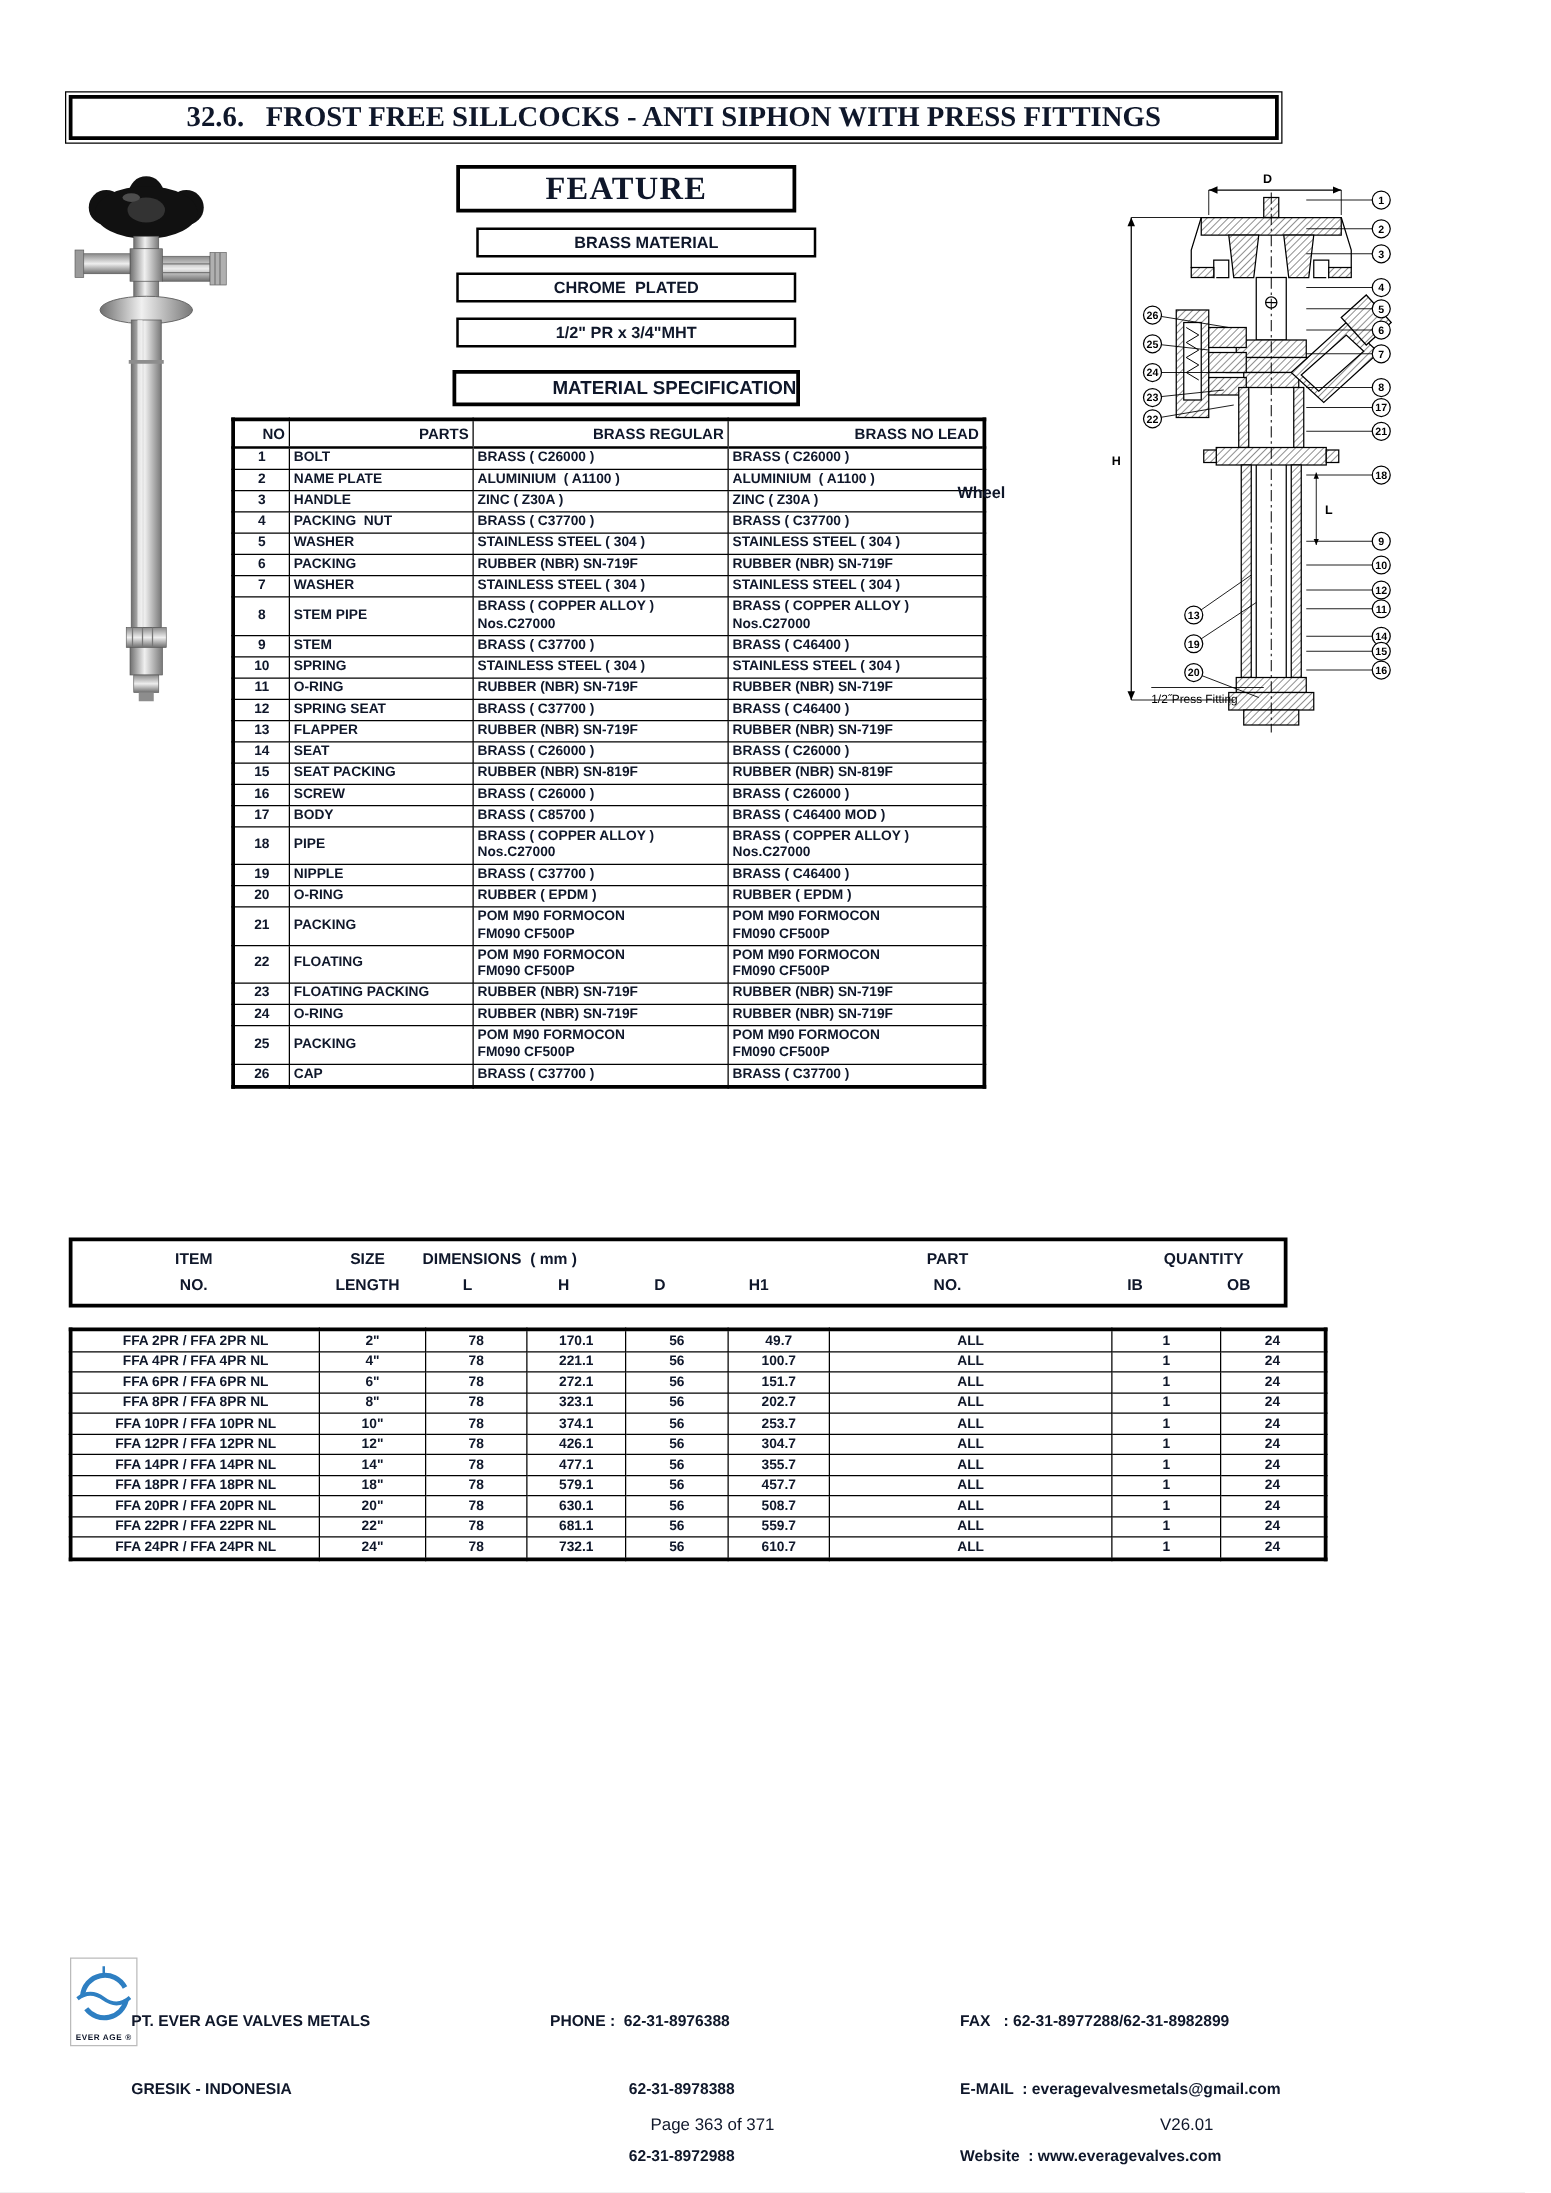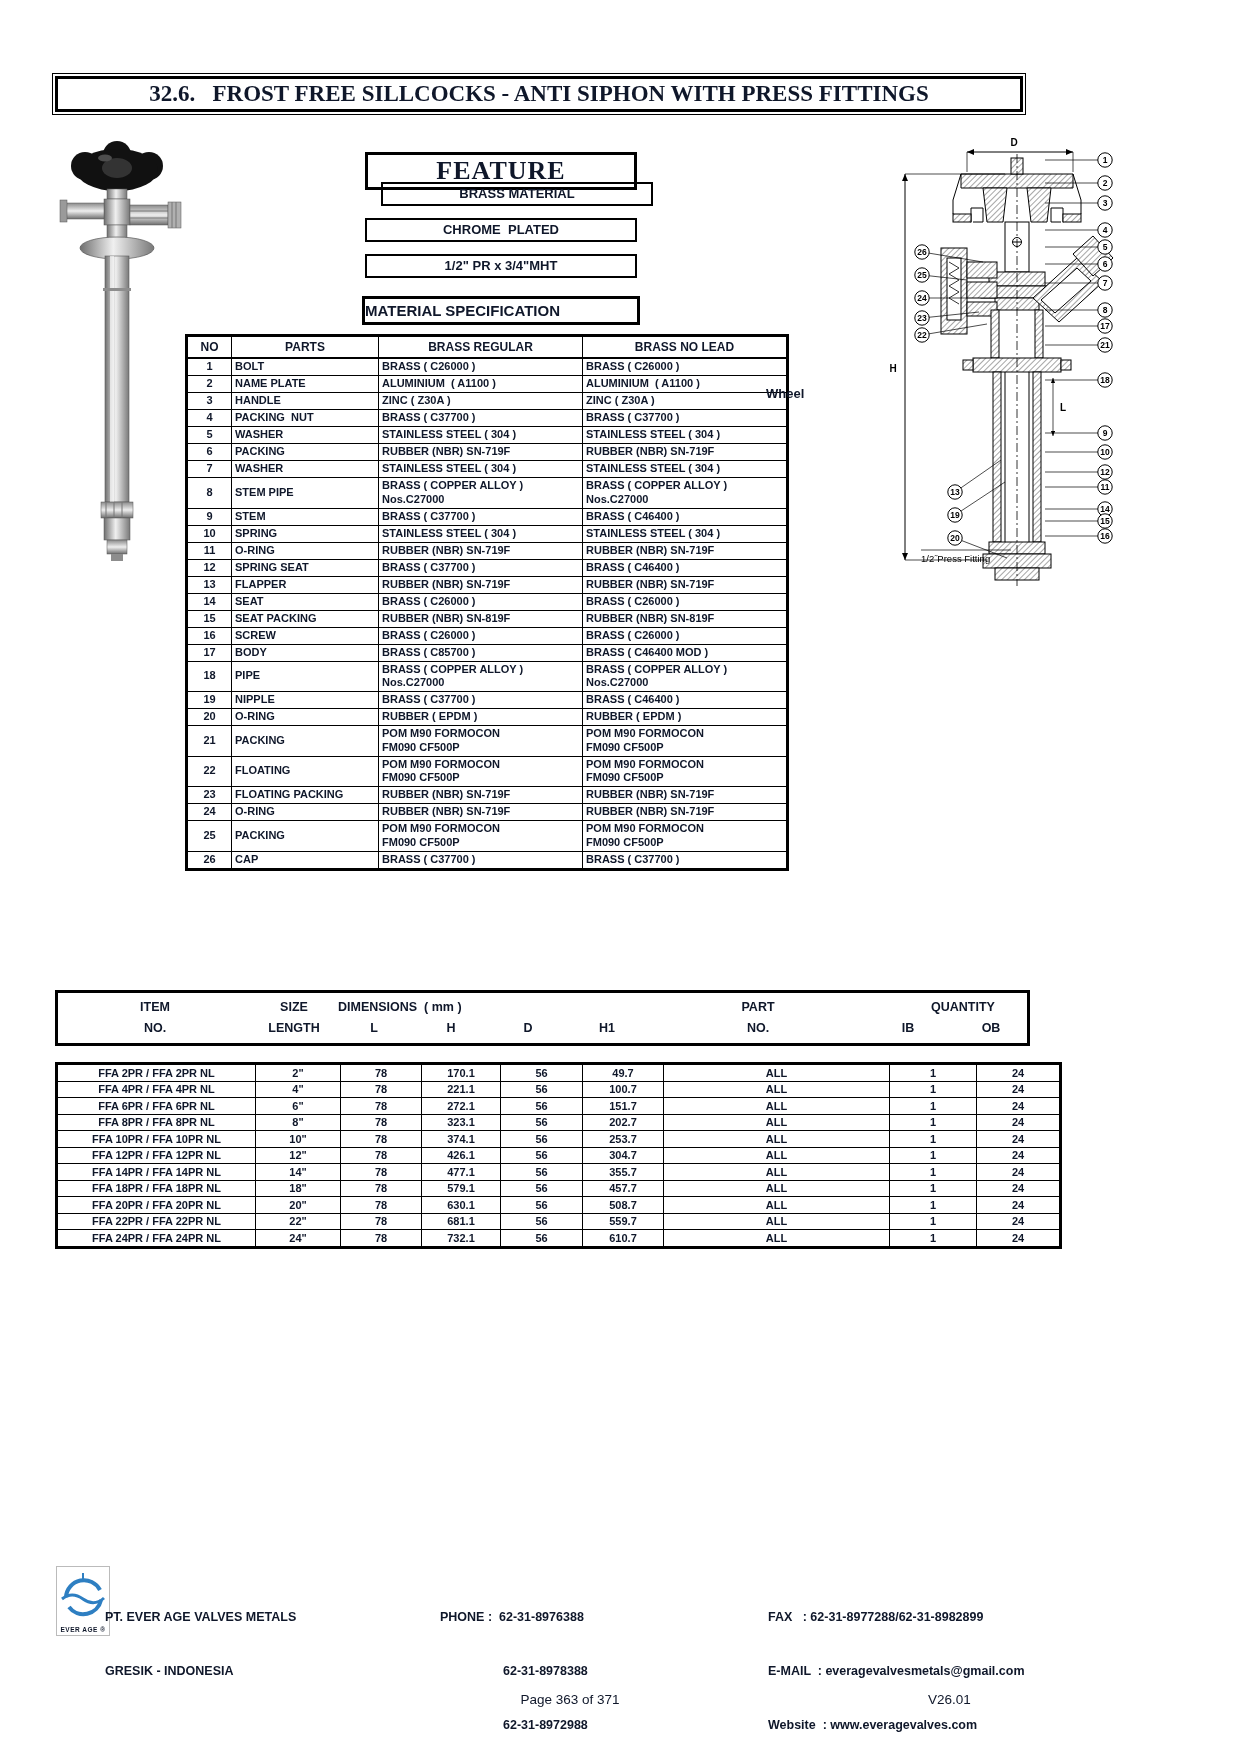--- a/index.html
+++ b/index.html
@@ -7,33 +7,33 @@
         font-family:"Liberation Sans",sans-serif;color:#0f172a;overflow:hidden;}
 
   
   .title-box{position:absolute;left:55px;top:76px;width:962px;height:30px;border:3px solid #000;
              outline:1.5px solid #000;outline-offset:2px;display:flex;align-items:center;justify-content:center;
              font-family:"Liberation Serif",serif;font-weight:bold;font-size:23px;white-space:pre;}
 
   
   .feature-head{position:absolute;left:365px;top:132px;width:266px;height:32px;border:3px solid #000;
                 text-align:center;font-family:"Liberation Serif",serif;font-weight:bold;font-size:26px;
-                line-height:32px;letter-spacing:1px;margin-top:20px;}
+                line-height:32px;letter-spacing:1px;}
   .feature-item{position:absolute;left:365px;width:268px;height:20px;border:2px solid #000;text-align:center;
                 font-weight:bold;font-size:13px;line-height:20px;white-space:pre;}
   .fi1{top:182px;margin-left:16px;} .fi2{top:218px;} .fi3{top:254px;}
   .matspec-head{position:absolute;left:362px;top:296px;width:272px;height:23px;border:3px solid #000;
-                text-align:left;font-weight:bold;font-size:15px;line-height:23px;}
+                text-align:right;font-weight:bold;font-size:15px;line-height:23px;}
 
   
   .mat-table{position:absolute;left:185px;top:334px;border-collapse:collapse;border:3px solid #000;
              table-layout:fixed;width:578px;font-size:11px;font-weight:bold;}
   .mat-table th,.mat-table td{border:1.6px solid #000;padding:1px 3px;line-height:1.25;
              white-space:pre-wrap;vertical-align:middle;overflow:hidden;}
-  .mat-table th{height:18px;text-align:center;font-size:12px;border-bottom:2.5px solid #000;}
+  .mat-table th{height:18px;text-align:right;font-size:12px;border-bottom:2.5px solid #000;}
   .mat-table td{height:14px;}
   .c-no{width:37px;text-align:center;}
   .c-part{width:140px;}
   .c-reg{width:197px;}
 
   
   .wheel-label{position:absolute;left:766px;top:386px;font-weight:bold;font-size:13px;}
 
   
   .diagram{position:absolute;left:755px;top:130px;}

